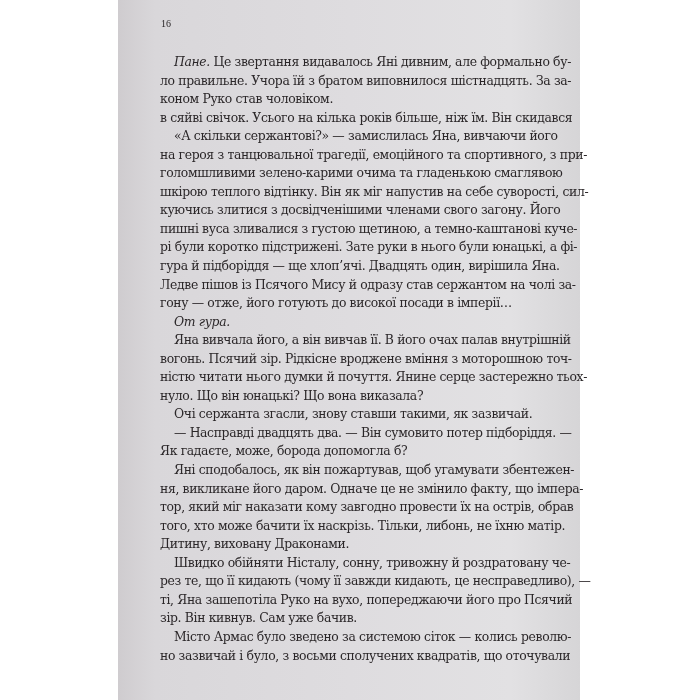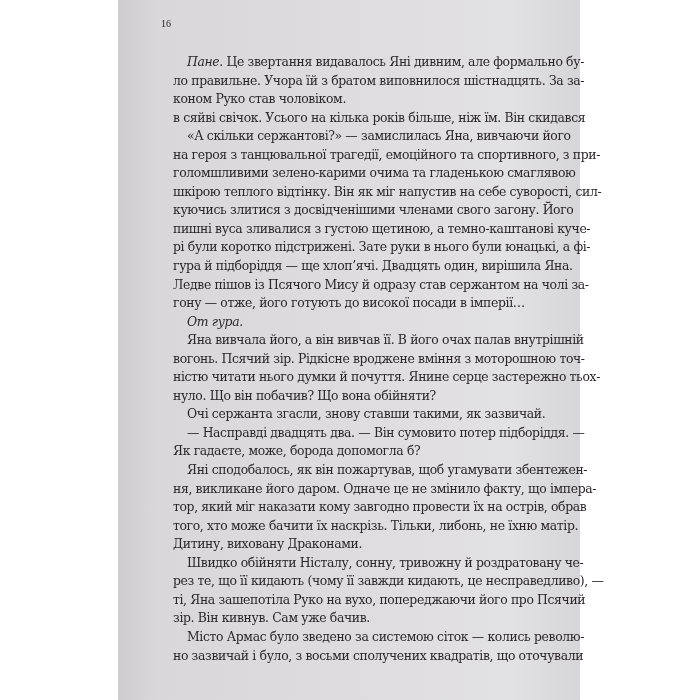--- a/index.html
+++ b/index.html
@@ -10,21 +10,21 @@
   }
   .page-number {
     position:absolute; left:161px; top:18px;
     font-family:"Liberation Serif", serif; font-size:10px; color:#2a2628;
   }
   .text {
     position:absolute; left:160px; top:53px; width:382px;
     font-family:"DejaVu Serif", serif; font-size:12.4px; line-height:18.55px;
     color:#2b2729; letter-spacing:-0.35px;
   }
-  .line { white-space:nowrap; text-align:justify; text-align-last:justify; height:18.55px;margin-left:13px; }
+  .line { white-space:nowrap; text-align:justify; text-align-last:justify; height:18.55px; }
   .line.last { text-align-last:left; }
   .line.indent { padding-left:14px; }
   .line i { font-style:italic; }
 </style>
 </head>
 <body>
 
 <div class="page"></div>
 <div class="page-number">16</div>
 <div class="text" id="body-text">
@@ -39,21 +39,21 @@
     <div class="line"><span>куючись злитися з досвідченішими членами свого загону. Його</span></div>
     <div class="line"><span>пишні вуса зливалися з густою щетиною, а темно-каштанові куче-</span></div>
     <div class="line"><span>рі були коротко підстрижені. Зате руки в нього були юнацькі, а фі-</span></div>
     <div class="line"><span>гура й підборіддя — ще хлоп’ячі. Двадцять один, вирішила Яна.</span></div>
     <div class="line"><span>Ледве пішов із Псячого Мису й одразу став сержантом на чолі за-</span></div>
     <div class="line last"><span>гону — отже, його готують до високої посади в імперії…</span></div>
     <div class="line indent last"><i>От гура.</i><span></span></div>
     <div class="line indent"><span>Яна вивчала його, а він вивчав її. В його очах палав внутрішній</span></div>
     <div class="line"><span>вогонь. Псячий зір. Рідкісне вроджене вміння з моторошною точ-</span></div>
     <div class="line"><span>ністю читати нього думки й почуття. Янине серце застережно тьох-</span></div>
-    <div class="line last"><span>нуло. Що він побачив? Що вона обійняти?</span></div>
+    <div class="line last"><span>нуло. Що він юнацькі? Що вона виказала?</span></div>
     <div class="line indent last"><span>Очі сержанта згасли, знову ставши такими, як зазвичай.</span></div>
     <div class="line indent"><span>— Насправді двадцять два. — Він сумовито потер підборіддя. —</span></div>
     <div class="line last"><span>Як гадаєте, може, борода допомогла б?</span></div>
     <div class="line indent"><span>Яні сподобалось, як він пожартував, щоб угамувати збентежен-</span></div>
     <div class="line"><span>ня, викликане його даром. Одначе це не змінило факту, що імпера-</span></div>
     <div class="line"><span>тор, який міг наказати кому завгодно провести їх на острів, обрав</span></div>
     <div class="line"><span>того, хто може бачити їх наскрізь. Тільки, либонь, не їхню матір.</span></div>
     <div class="line last"><span>Дитину, виховану Драконами.</span></div>
     <div class="line indent"><span>Швидко обійняти Ністалу, сонну, тривожну й роздратовану че-</span></div>
     <div class="line"><span>рез те, що її кидають (чому її завжди кидають, це несправедливо), —</span></div>

